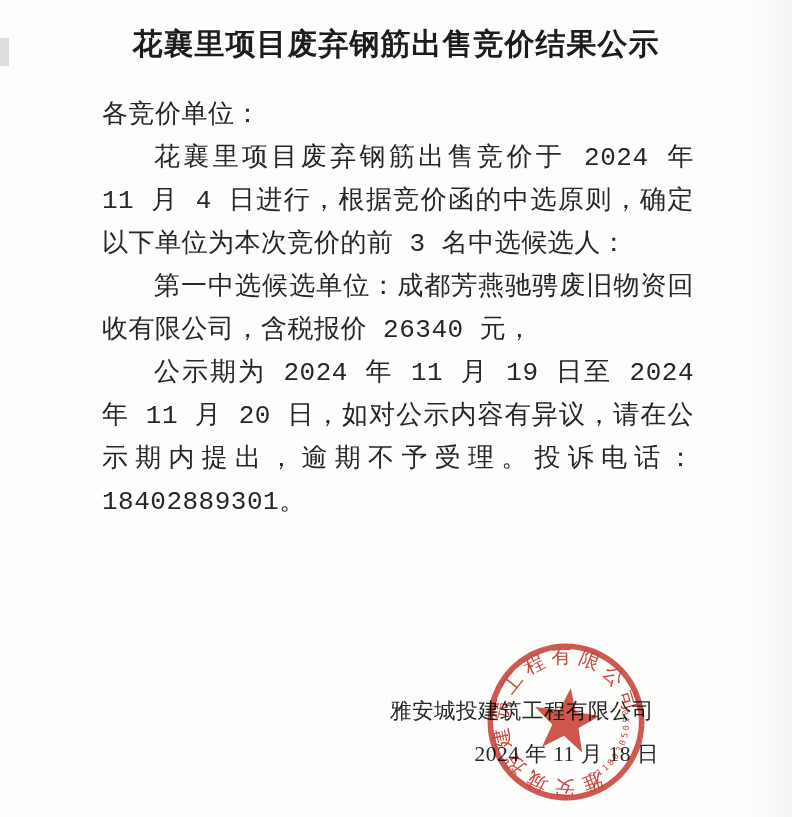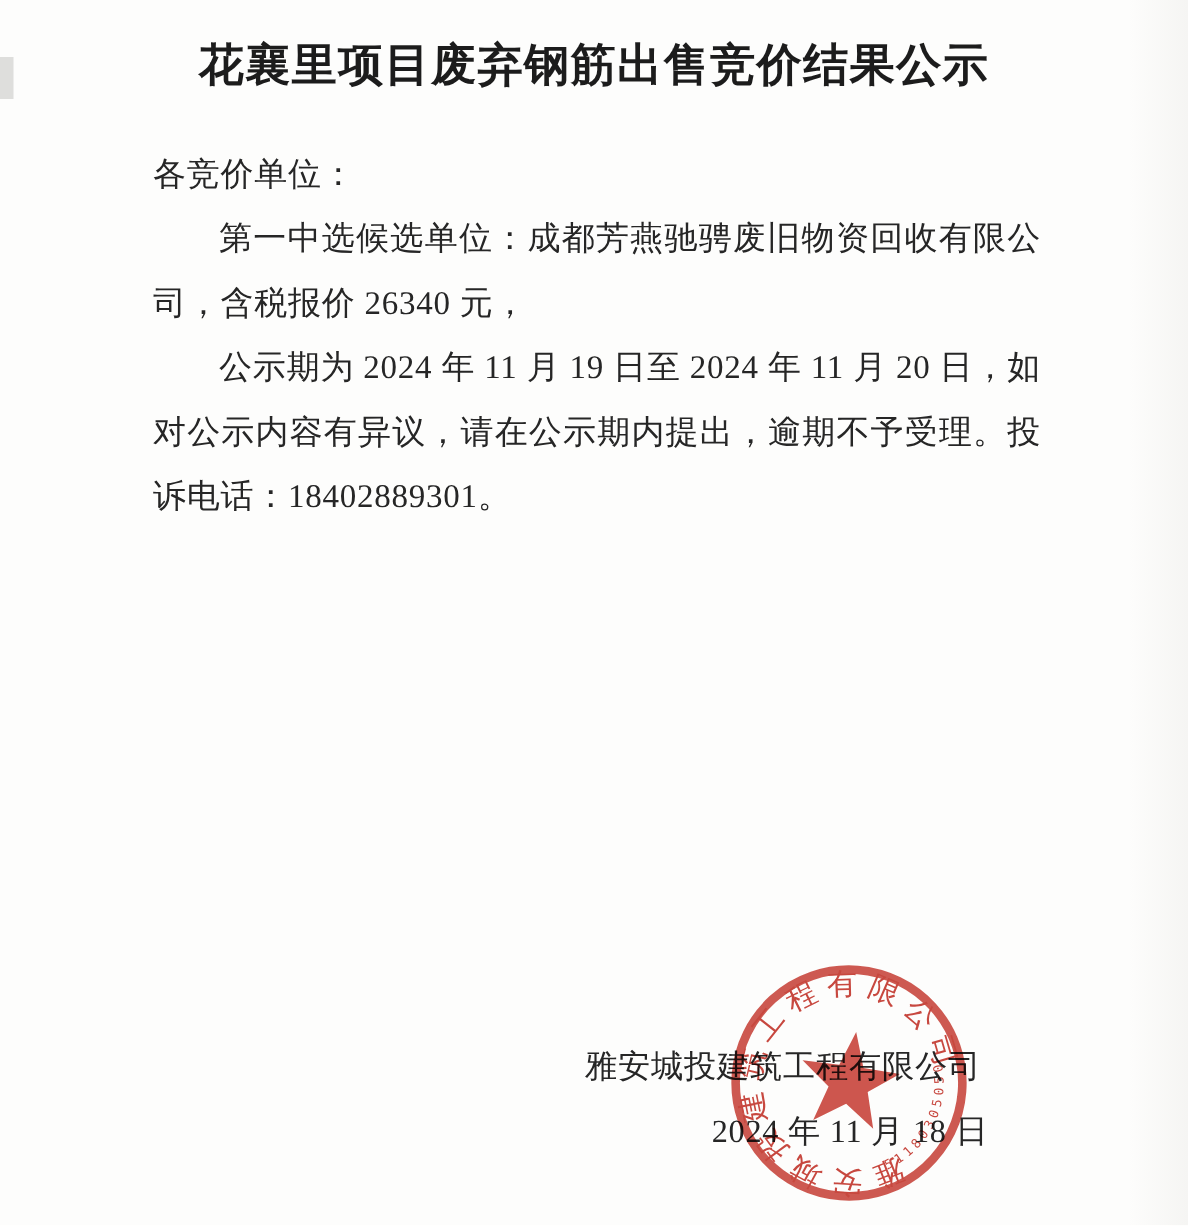--- a/index.html
+++ b/index.html
@@ -45,25 +45,26 @@
     color: #1c1c1c;
   }
   .body-text {
     position: absolute;
     left: 102px;
     top: 94px;
     width: 592px;
   }
   .salutation, .para {
     margin: 0;
-    font-size: 22px;
+    font-size: 26px;
     line-height: 43px;
     letter-spacing: 0.5px;
     text-align: justify;
     text-justify: inter-character;
+    font-family: Liberation Mono, monospace;
   }
   .para { text-indent: 2em; }
   .signature {
     position: absolute;
     top: 690px;
     right: 0;
     width: 100%;
     font-size: 21.5px;
     line-height: 43px;
     letter-spacing: 0.5px;
@@ -100,20 +101,21 @@
 <body>
 
 <div class="page">
 
   <div class="scan-mark"></div>
 
   <h1 class="doc-title">花襄里项目废弃钢筋出售竞价结果公示</h1>
 
   <div class="body-text">
     <p class="salutation">各竞价单位：</p>
+    <p class="para">花襄里项目废弃钢筋出售竞价于 2024 年 11 月 4 日进行，根据竞价函的中选原则，确定以下单位为本次竞价的前 3 名中选候选人：</p>
     <p class="para">第一中选候选单位：成都芳燕驰骋废旧物资回收有限公司，含税报价 26340 元，</p>
     <p class="para">公示期为 2024 年 11 月 19 日至 2024 年 11 月 20 日，如对公示内容有异议，请在公示期内提出，逾期不予受理。投诉电话：18402889301。</p>
   </div>
 
   <div class="signature">
     <div class="sig-company">雅安城投建筑工程有限公司</div>
     <div class="sig-date">2024 年 11 月 18 日</div>
   </div>
 
   <div class="seal">

